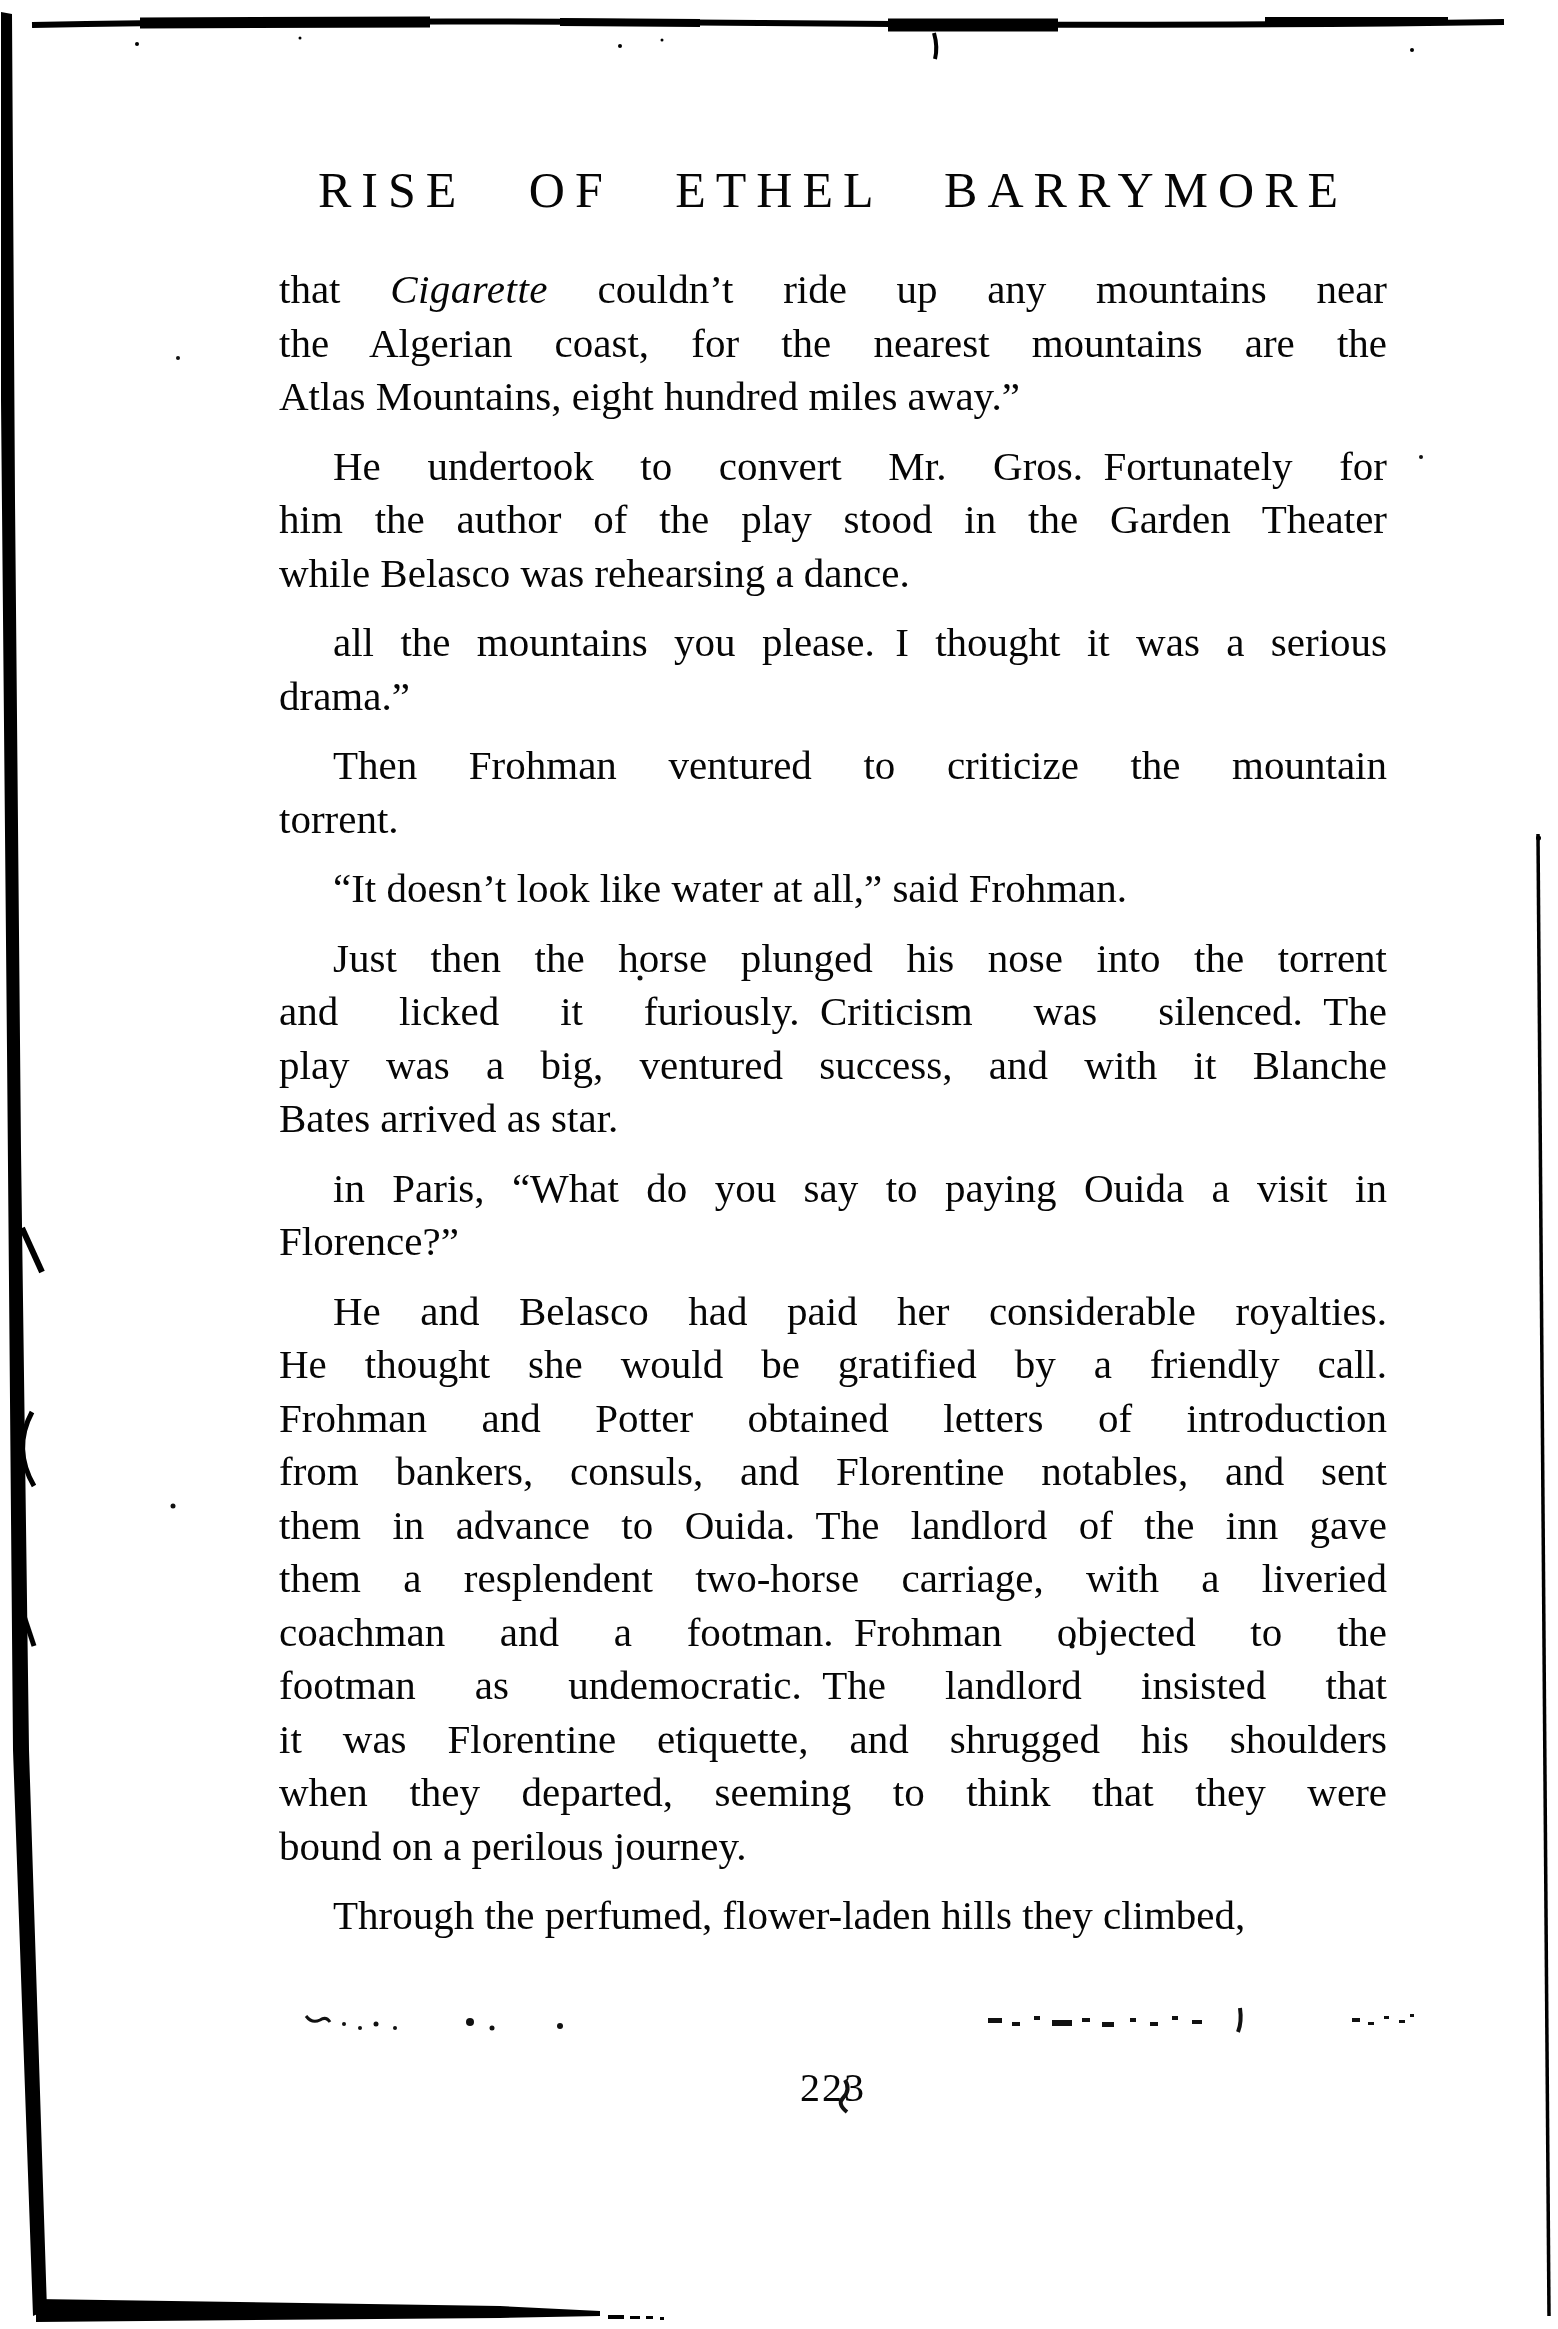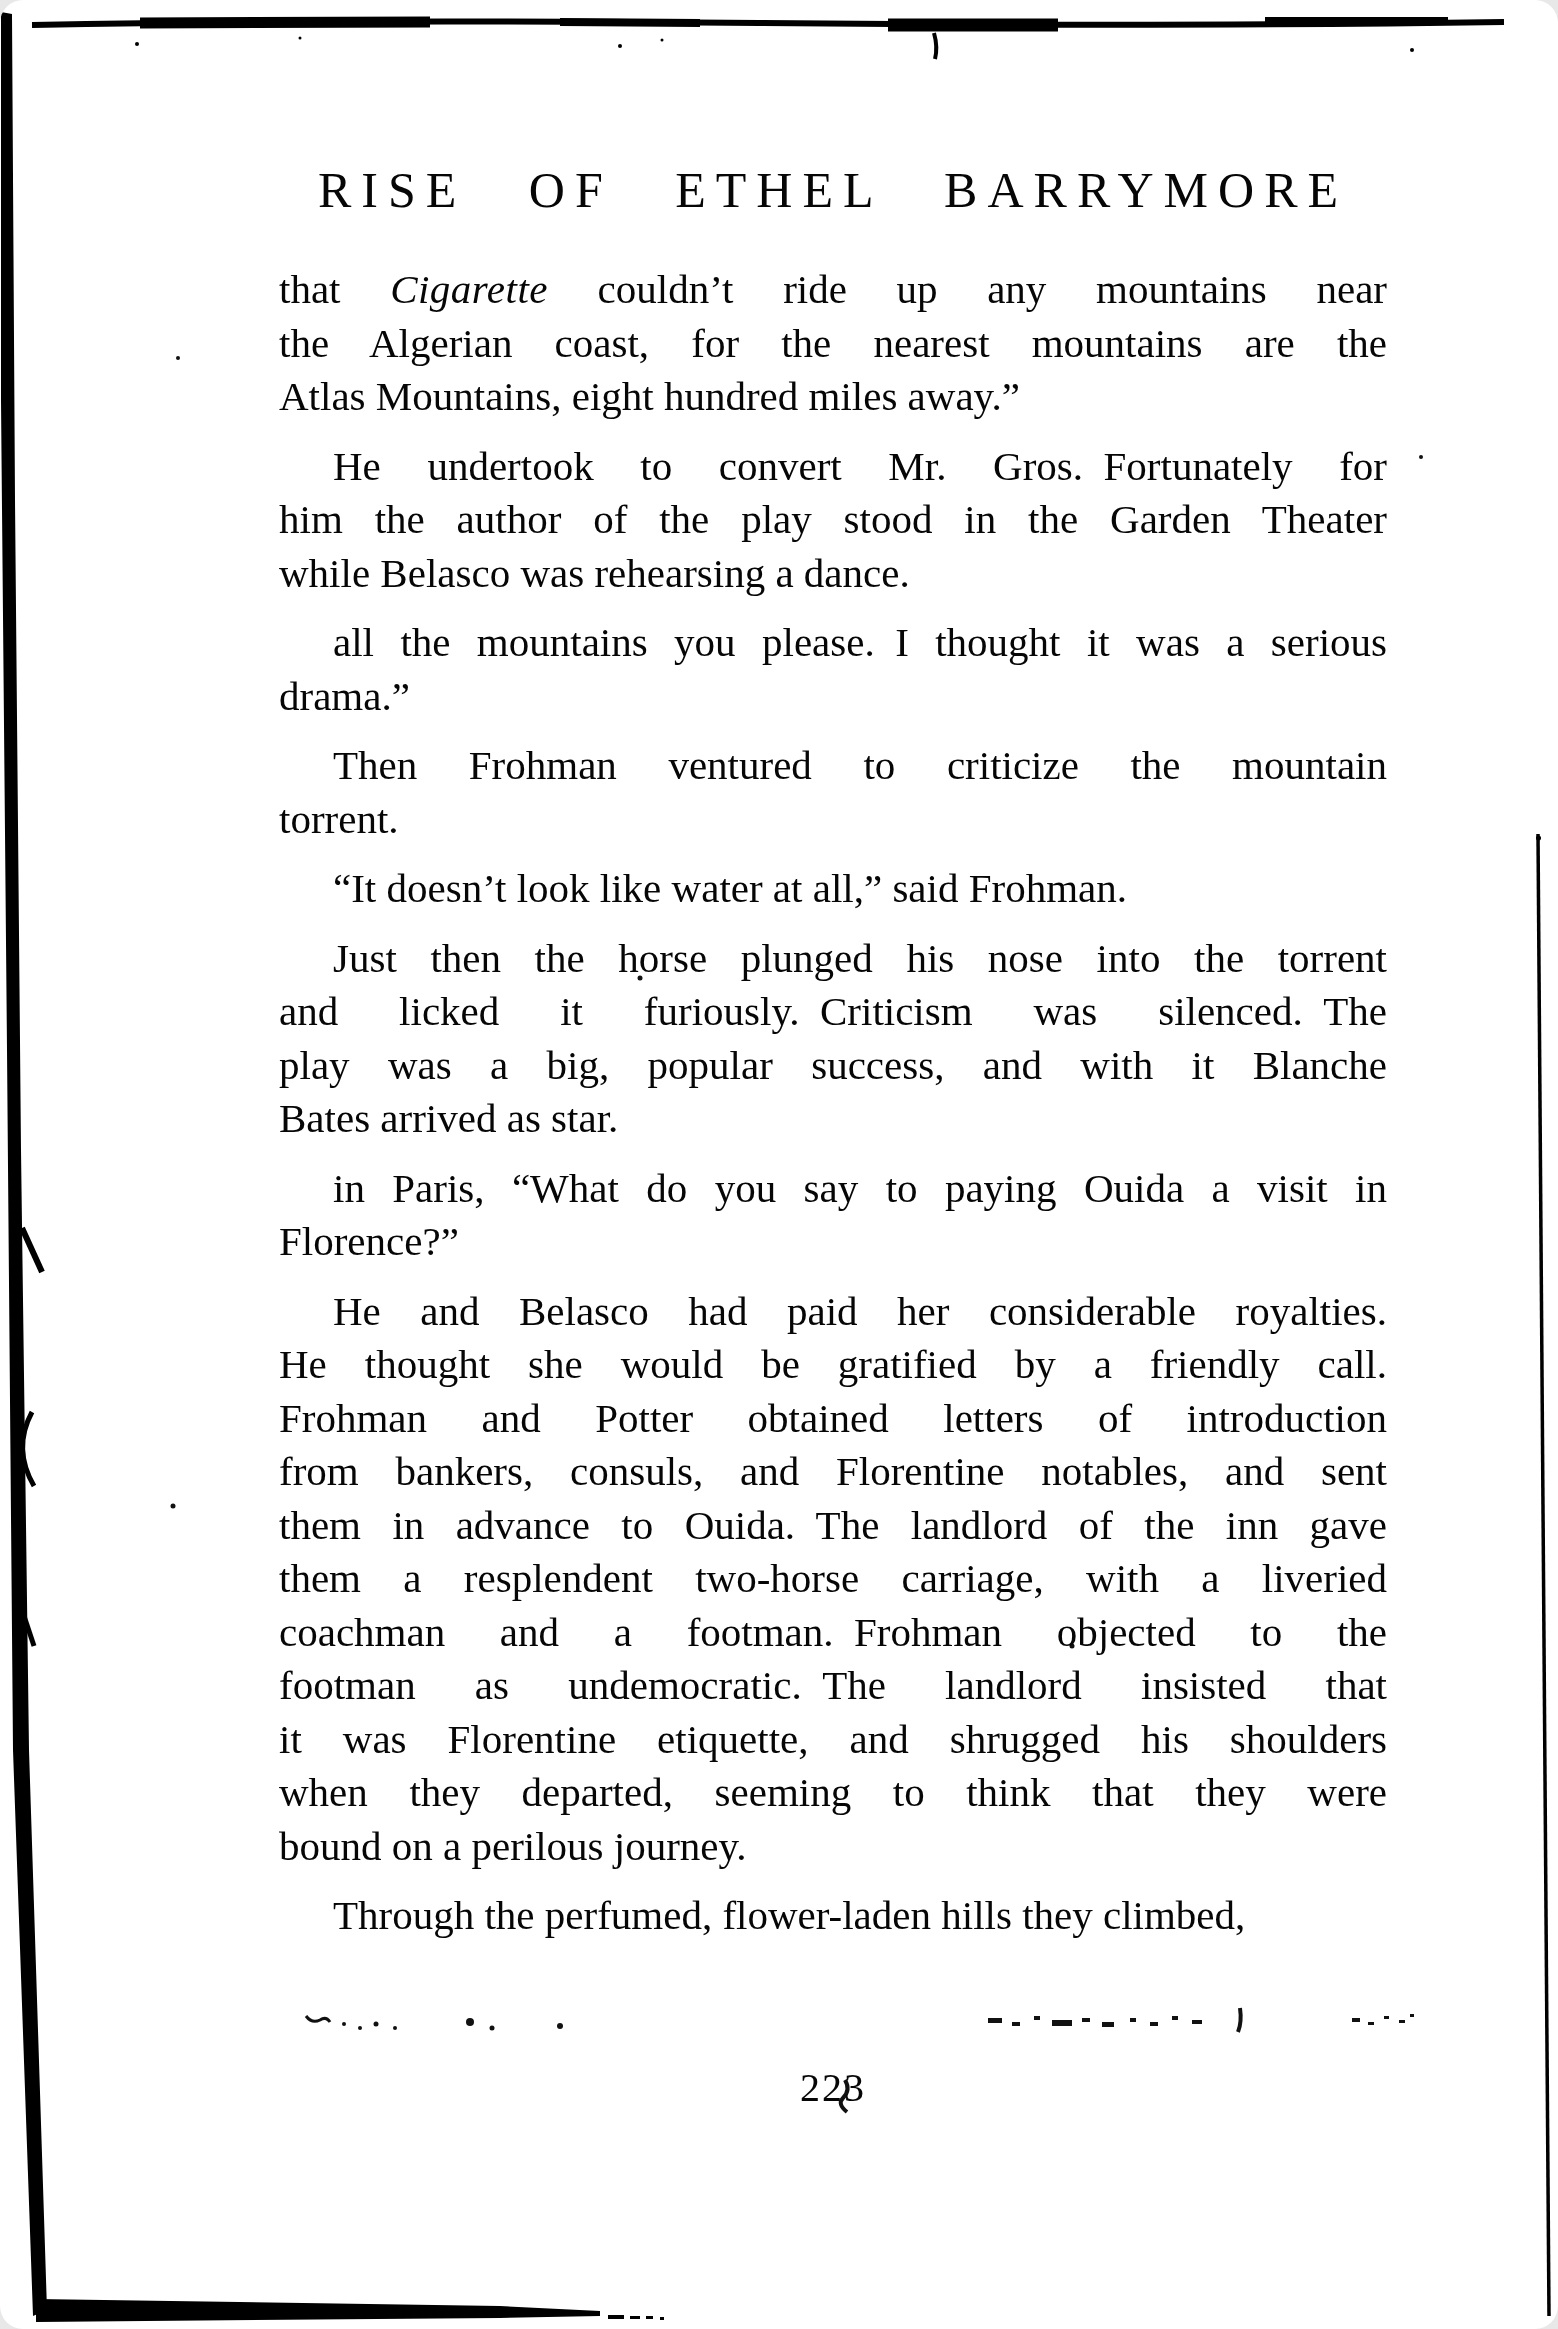--- a/index.html
+++ b/index.html
@@ -4,21 +4,20 @@
 <style>
   html, body { margin: 0; padding: 0; background: #e8e8e8; }
   .page {
     position: relative;
     width: 1558px;
     height: 2329px;
     background: #ffffff;
     overflow: hidden;
     font-family: "Liberation Serif", "DejaVu Serif", serif;
     color: #060606;
-    border-radius: 23px;
   }
   .artifacts {
     position: absolute;
     left: 0; top: 0;
     width: 1558px; height: 2329px;
     pointer-events: none;
   }
   .title {
     position: absolute;
     left: 263px; top: 164px; width: 1140px;
@@ -152,21 +151,21 @@
       <div class="para indent">
         <div class="line">Then Frohman ventured to criticize the mountain</div>
         <div class="line final">torrent.</div>
       </div>
       <div class="para indent">
         <div class="line final">“It doesn’t look like water at all,” said Frohman.</div>
       </div>
       <div class="para indent">
         <div class="line">Just then the horse plunged his nose into the torrent</div>
         <div class="line">and licked it furiously. Criticism was silenced. The</div>
-        <div class="line">play was a big, popular success, and with it Blanche</div>
+        <div class="line">play was a big, ventured success, and with it Blanche</div>
         <div class="line final">Bates arrived as star.</div>
       </div>
       <div class="para indent">
         <div class="line">in Paris, “What do you say to paying Ouida a visit in</div>
         <div class="line final">Florence?”</div>
       </div>
       <div class="para indent">
         <div class="line">He and Belasco had paid her considerable royalties.</div>
         <div class="line">He thought she would be gratified by a friendly call.</div>
         <div class="line">Frohman and Potter obtained letters of introduction</div>

